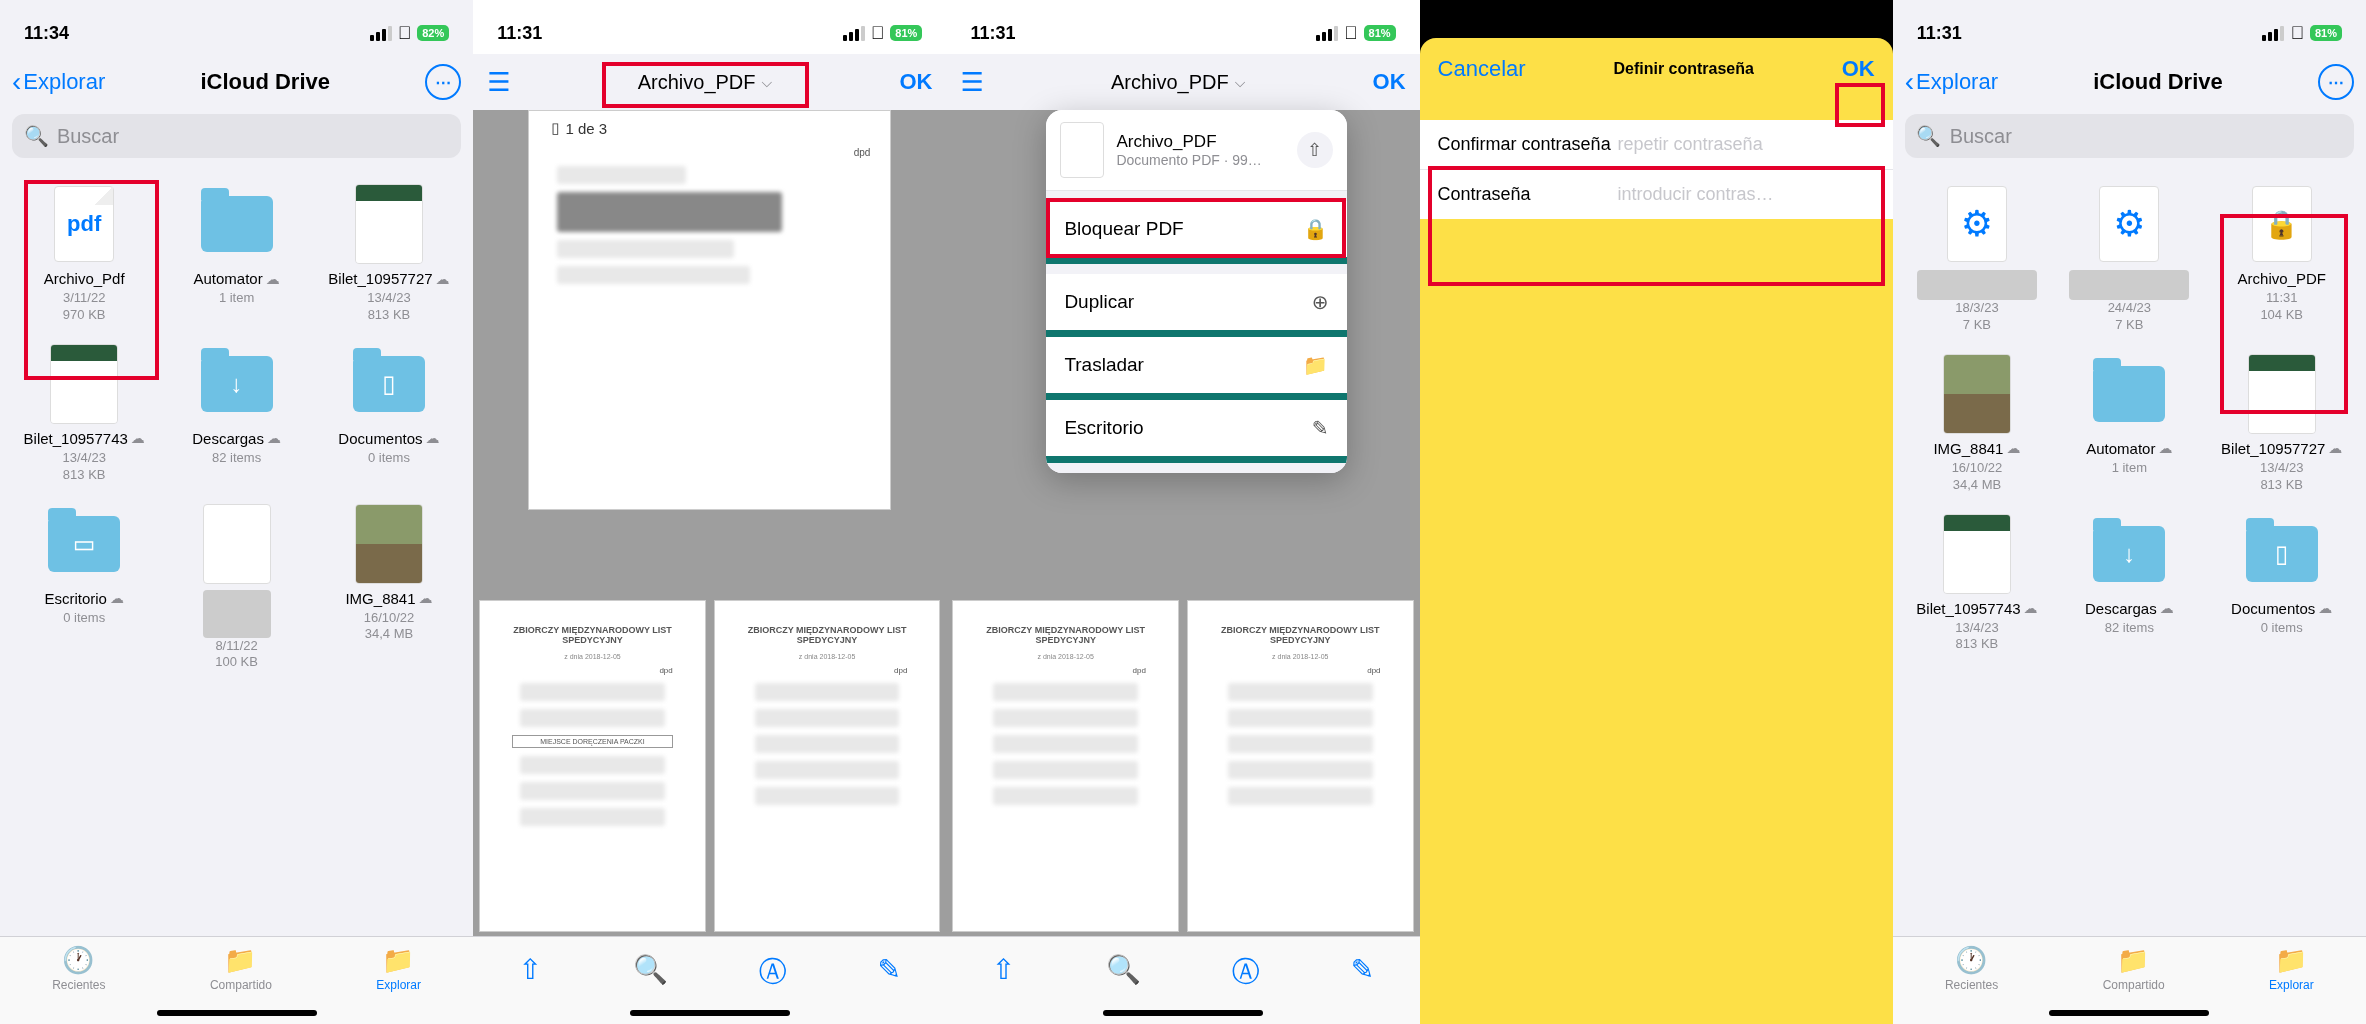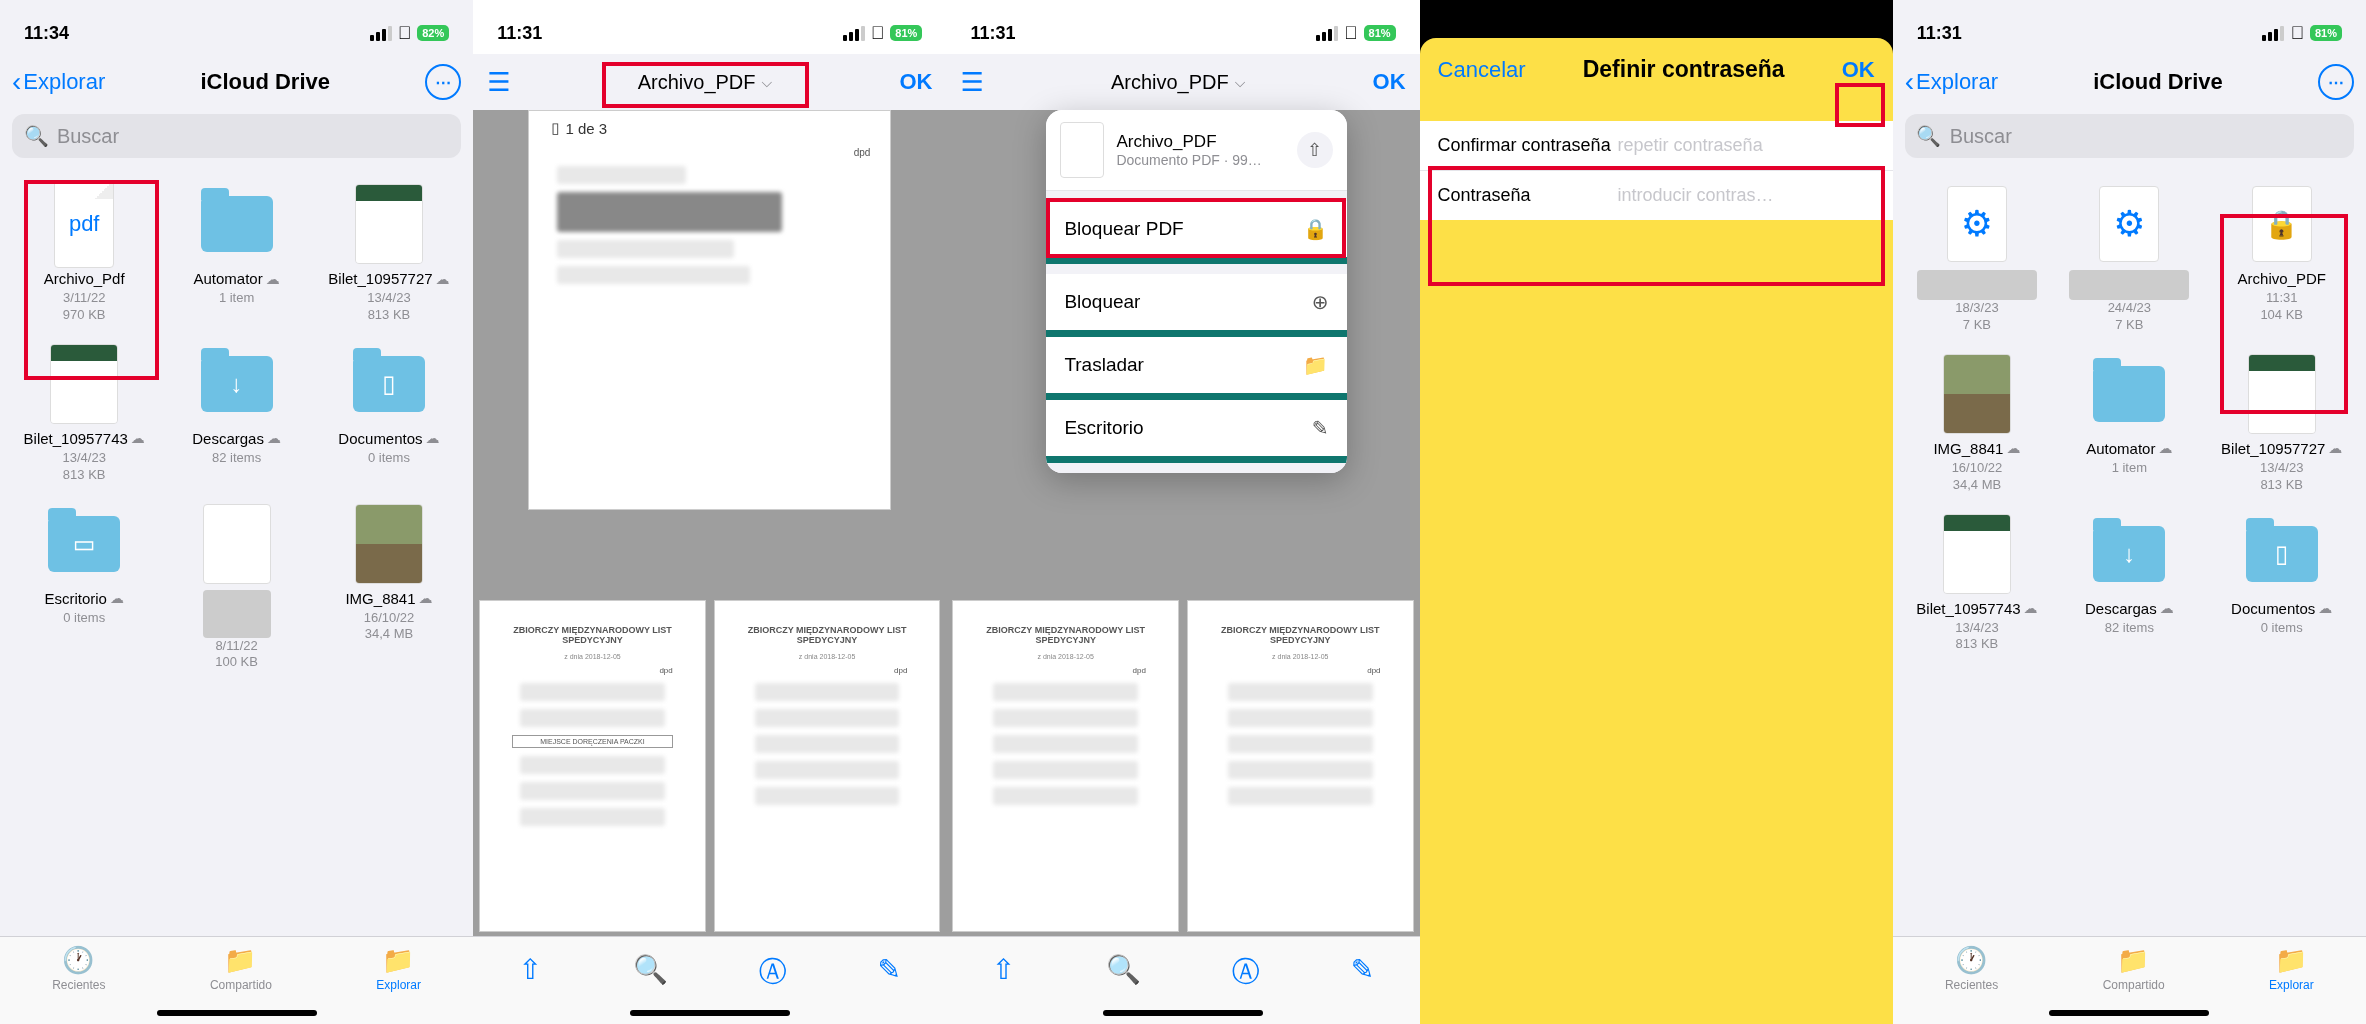--- a/index.html
+++ b/index.html
@@ -26,21 +26,21 @@
 .search-bar { margin: 4px 12px 8px; background: #e3e3e8; border-radius: 12px; padding: 10px 12px; display: flex; align-items: center; gap: 8px; color: #8e8e93; font-size: 20px; }
 
 .file-grid { display: grid; grid-template-columns: repeat(3, 1fr); gap: 8px 0; padding: 12px 8px; }
 .file-item { display: flex; flex-direction: column; align-items: center; text-align: center; padding: 6px 4px; }
 .file-icon { width: 80px; height: 80px; display: flex; align-items: center; justify-content: center; margin-bottom: 6px; }
 .file-name { font-size: 15px; color: #000; line-height: 1.2; margin-bottom: 2px; display:flex; align-items:center; gap:3px; justify-content:center;}
 .file-meta { font-size: 13px; color: #8e8e93; line-height: 1.3; }
 .folder { width: 72px; height: 56px; background: #6ec1e4; border-radius: 6px; position: relative; }
 .folder::before { content:''; position:absolute; top:-8px; left:0; width:28px; height:12px; background:#6ec1e4; border-radius:4px 4px 0 0; }
 .folder-inner { position:absolute; top:50%; left:50%; transform:translate(-50%,-50%); color:#fff; font-size:24px;}
-.pdf-icon { width:60px; height:88px; background:#fff; border:1px solid #ddd; border-radius:4px; display:flex; align-items:center; justify-content:center; color:#007aff; font-size:22px; font-weight:400; position:relative;}
+.pdf-icon { width:60px; height:76px; background:#fff; border:1px solid #ddd; border-radius:4px; display:flex; align-items:center; justify-content:center; color:#007aff; font-size:22px; font-weight:700; position:relative;}
 .pdf-icon::after{content:'';position:absolute;top:0;right:0;width:18px;height:18px;background:linear-gradient(135deg,transparent 50%,#eee 50%);}
 .thumb { width:68px; height:80px; background:#fff; border:1px solid #ddd; border-radius:4px; overflow:hidden;}
 .thumb-content {width:100%;height:100%;background:linear-gradient(#2a5a3a 0 20%, #fff 20% 100%);}
 .thumb-photo{width:100%;height:100%;background:linear-gradient(#8a9a6a 0 50%,#7a6a4a 50%);}
 .thumb-gray{width:68px;height:48px;background:#ccc;border-radius:4px;}
 .gear-icon{width:60px;height:76px;background:#fff;border:1px solid #ddd;border-radius:4px;display:flex;align-items:center;justify-content:center;color:#007aff;font-size:36px;}
 .lock-icon{width:60px;height:76px;background:#fff;border:1px solid #ddd;border-radius:4px;display:flex;align-items:center;justify-content:center;color:#8e8e93;font-size:28px;}
 .cloud-badge{font-size:14px;color:#8e8e93;}
 
 .red-box { position: absolute; border: 4px solid #e4002b; pointer-events: none; z-index: 100; }
@@ -76,21 +76,21 @@
 .menu-share{width:36px;height:36px;background:#f2f2f7;border-radius:50%;display:flex;align-items:center;justify-content:center;color:#555;font-size:18px;}
 .menu-item{background:#fff;padding:16px 18px;display:flex;justify-content:space-between;align-items:center;font-size:19px;border-bottom:7px solid #0f766e;}
 .menu-item:last-child{border-bottom:none;}
 .menu-separator{height:10px;background:#f2f2f7;}
 .menu-item-icon{color:#555;font-size:20px;}
 
 .modal-screen{background:#fff;}
 .dark-top-bar{background:#000;height:54px;}
 .modal-card{position:absolute;top:38px;left:0;right:0;bottom:0;background:#fde047;border-radius:16px 16px 0 0;}
 .modal-nav{display:flex;justify-content:space-between;align-items:center;padding:18px 18px;}
-.modal-nav-title{font-weight:600;font-size:23px;}
+.modal-nav-title{font-weight:600;font-size:16px;}
 .form-group{background:#fff;margin:20px 0;}
 .form-row{display:flex;align-items:center;padding:14px 18px;border-bottom:1px solid #e5e5ea;}
 .form-row:last-child{border-bottom:none;}
 .form-label{flex:0 0 180px;font-size:18px;}
 .form-input{flex:1;font-size:18px;color:#c7c7cc;}
 </style>
 </head>
 <body>
 
 <div class="screen">
@@ -369,21 +369,21 @@
       </div>
       <div class="menu-share">⇧</div>
     </div>
     <div class="menu-separator"></div>
     <div class="menu-item">
         <span>Bloquear PDF</span>
         <span class="menu-item-icon">🔒</span>
       </div>
     <div class="menu-separator"></div>
     <div class="menu-item">
-        <span>Bloquear</span>
+        <span>Duplicar</span>
         <span class="menu-item-icon">⊕</span>
       </div>
     <div class="menu-item">
         <span>Trasladar</span>
         <span class="menu-item-icon">📁</span>
       </div>
     <div class="menu-item">
         <span>Escritorio</span>
         <span class="menu-item-icon">✎</span>
       </div>

